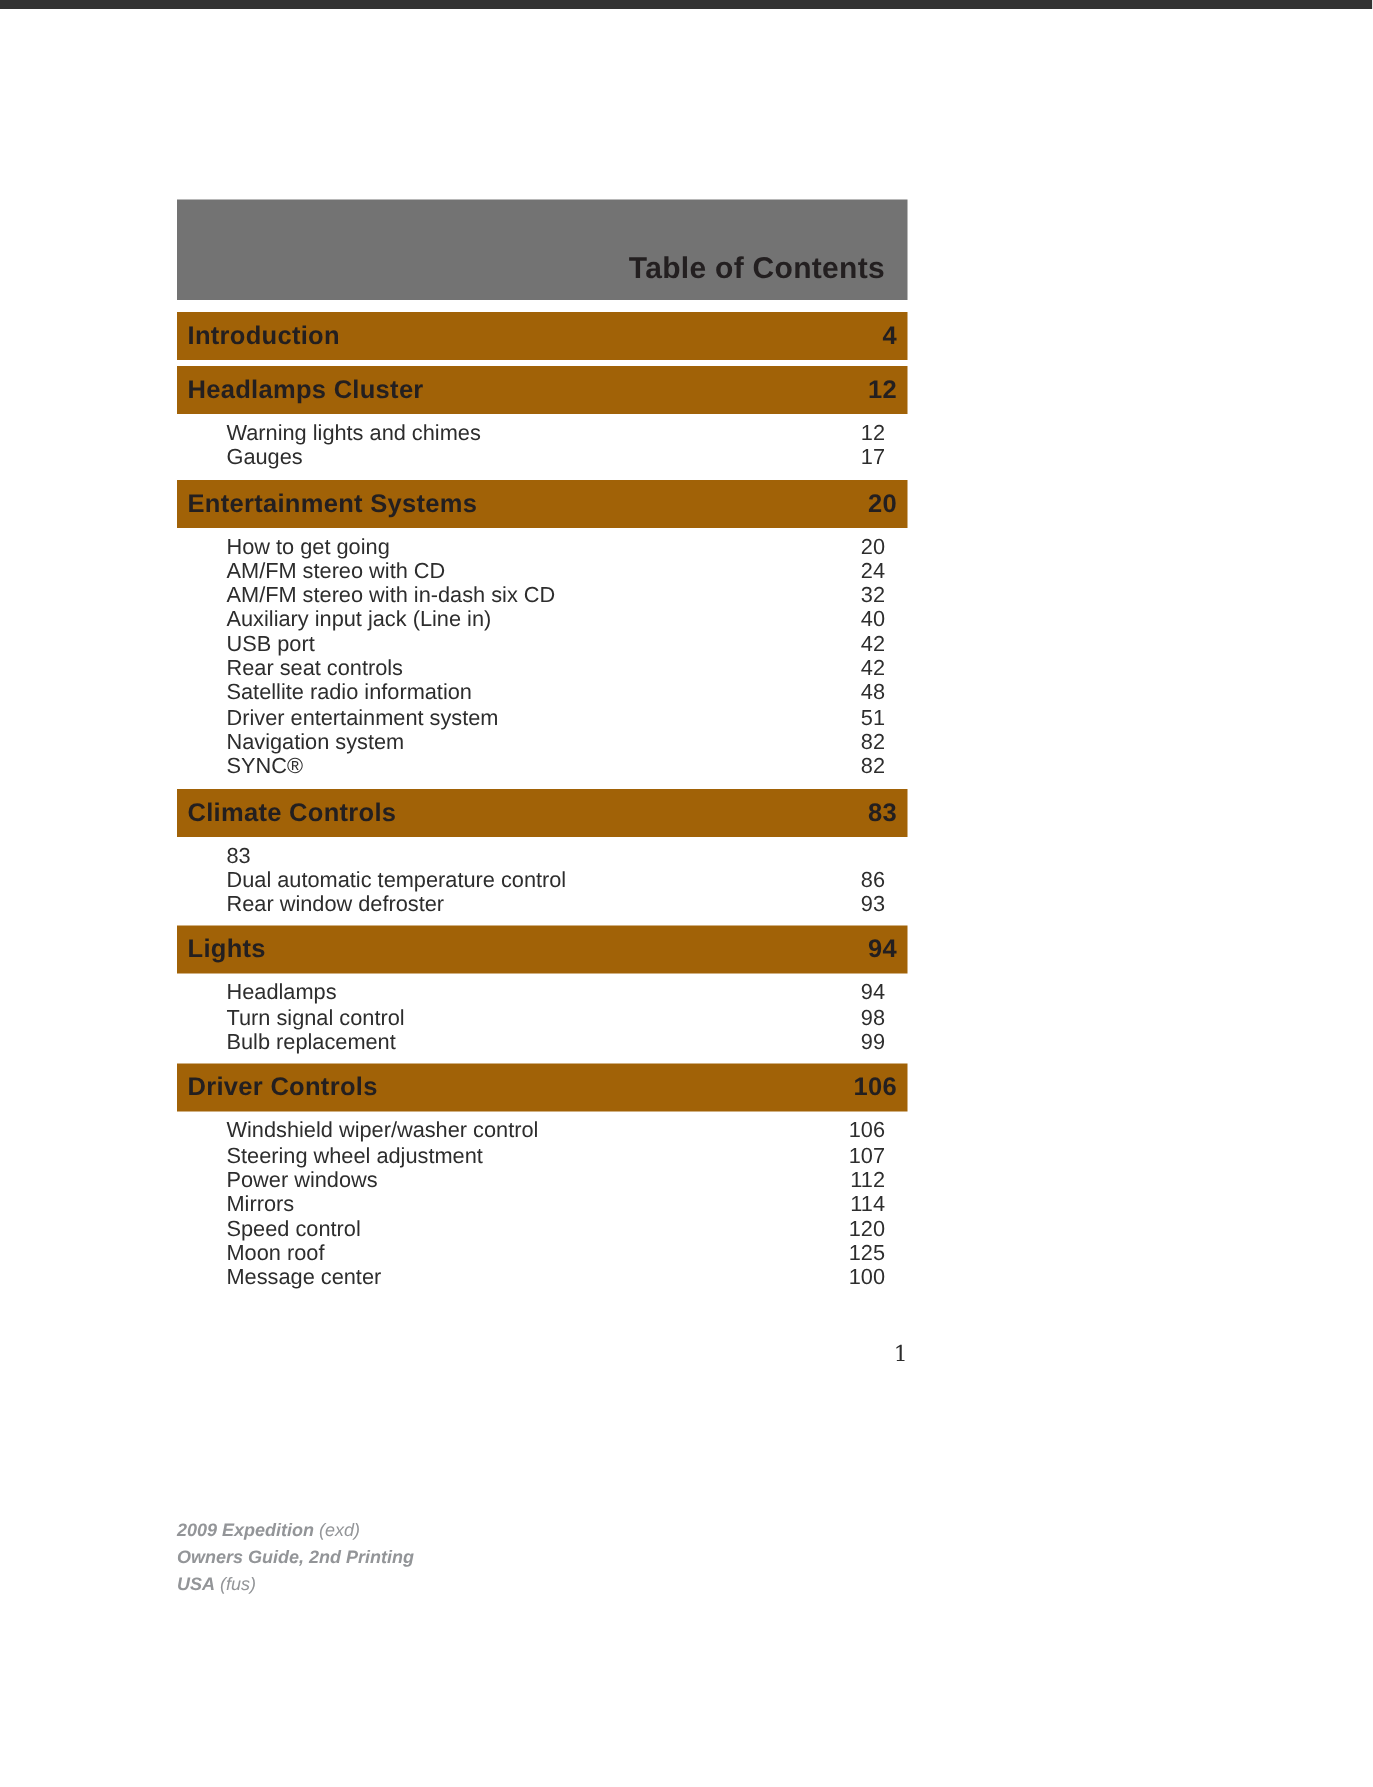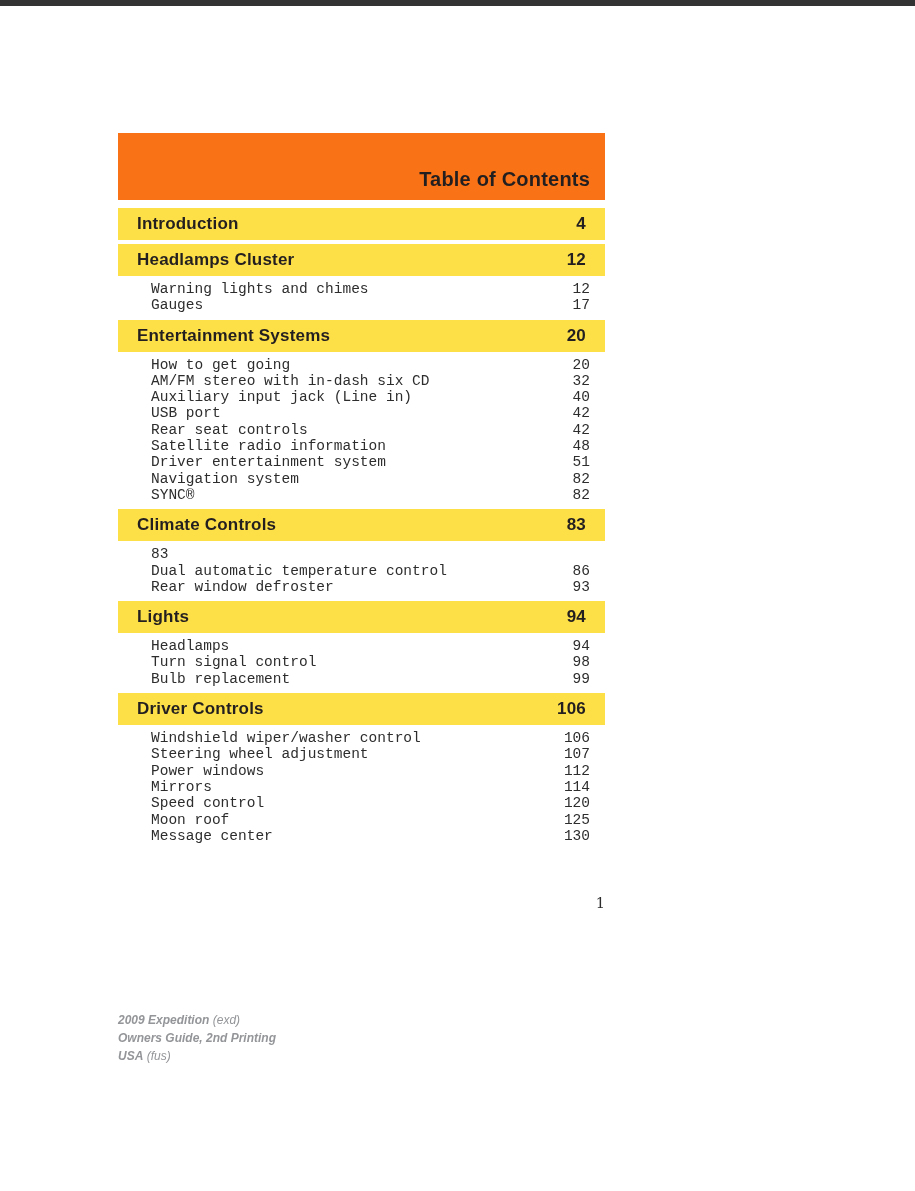--- a/index.html
+++ b/index.html
@@ -27,62 +27,62 @@
     left: 118px;
     top: 0;
     width: 487px;
   }
   .toc-header-box {
     position: absolute;
     top: 133px;
     left: 0;
     width: 100%;
     height: 67px;
-    background: #f97316;
+    background: #737373;
     display: flex;
     align-items: flex-end;
     justify-content: flex-end;
     padding: 0 15px 9px 14px;
   }
   .toc-title {
     font-size: 20px;
     font-weight: bold;
     color: #231f20;
     letter-spacing: 0.2px;
   }
   .toc-body {
     position: absolute;
     top: 208px;
     left: 0;
     width: 100%;
   }
   .toc-section { margin-bottom: 4px; }
   .toc-section-bar {
     height: 32px;
-    background: #fde047;
+    background: #a16207;
     display: flex;
     align-items: center;
     justify-content: space-between;
-    padding: 0 19px;
+    padding: 0 7px;
   }
   .toc-section-label,
   .toc-section-page {
     font-size: 17px;
     font-weight: bold;
     color: #231f20;
     letter-spacing: 0.2px;
   }
   .toc-items {
     padding: 5px 15px 2px 33px;
   }
   .toc-item {
     display: flex;
     align-items: baseline;
     justify-content: space-between;
-    font-family: Liberation Mono, monospace;
+    font-family: Liberation Sans, sans-serif;
     font-size: 14.5px;
     line-height: 16.3px;
     color: #2d2d2d;
   }
   .page-number {
     position: absolute;
     top: 895px;
     left: 0;
     width: 100%;
     text-align: right;
@@ -145,20 +145,24 @@
     <div class="toc-section-bar">
       <span class="toc-section-label">Entertainment Systems</span>
       <span class="toc-section-page">20</span>
     </div>
     <div class="toc-items">
   <div class="toc-item">
     <span>How to get going</span>
     <span>20</span>
   </div>
 
+  <div class="toc-item">
+    <span>AM/FM stereo with CD</span>
+    <span>24</span>
+  </div>
 
   <div class="toc-item">
     <span>AM/FM stereo with in-dash six CD</span>
     <span>32</span>
   </div>
 
   <div class="toc-item">
     <span>Auxiliary input jack (Line in)</span>
     <span>40</span>
   </div>
@@ -271,21 +275,21 @@
     <span>120</span>
   </div>
 
   <div class="toc-item">
     <span>Moon roof</span>
     <span>125</span>
   </div>
 
   <div class="toc-item">
     <span>Message center</span>
-    <span>130</span>
+    <span>100</span>
   </div>
 </div>
   </div>
 </div>
 
     <div class="page-number">1</div>
 
   </div>
 
   <div class="doc-footer">

